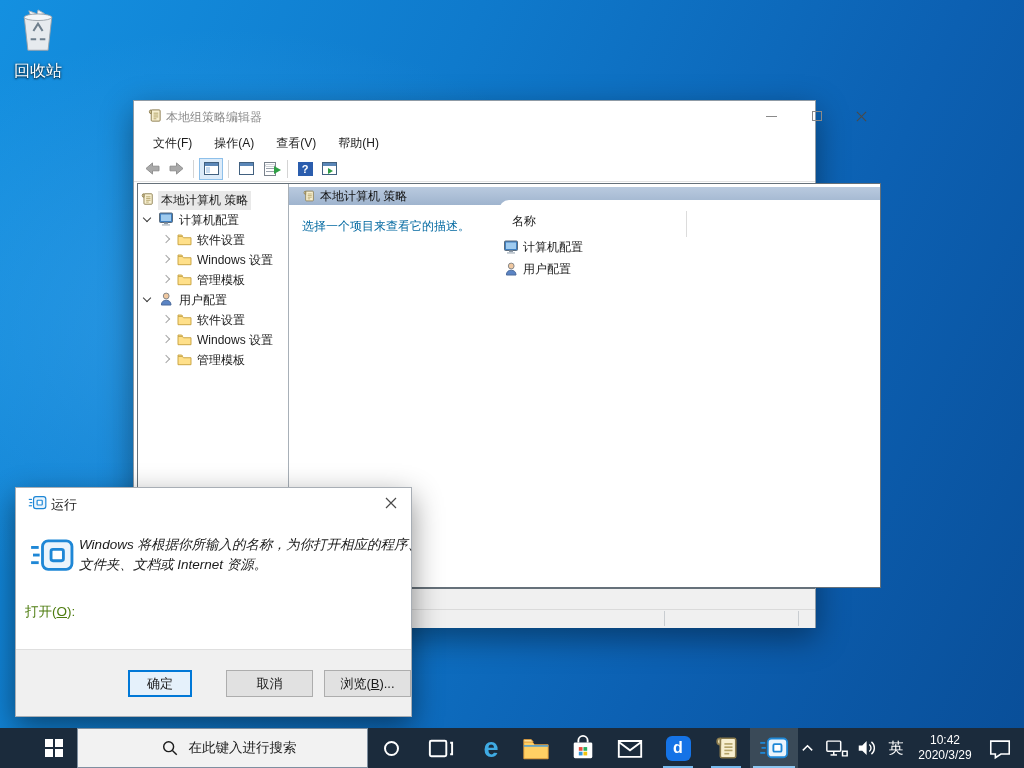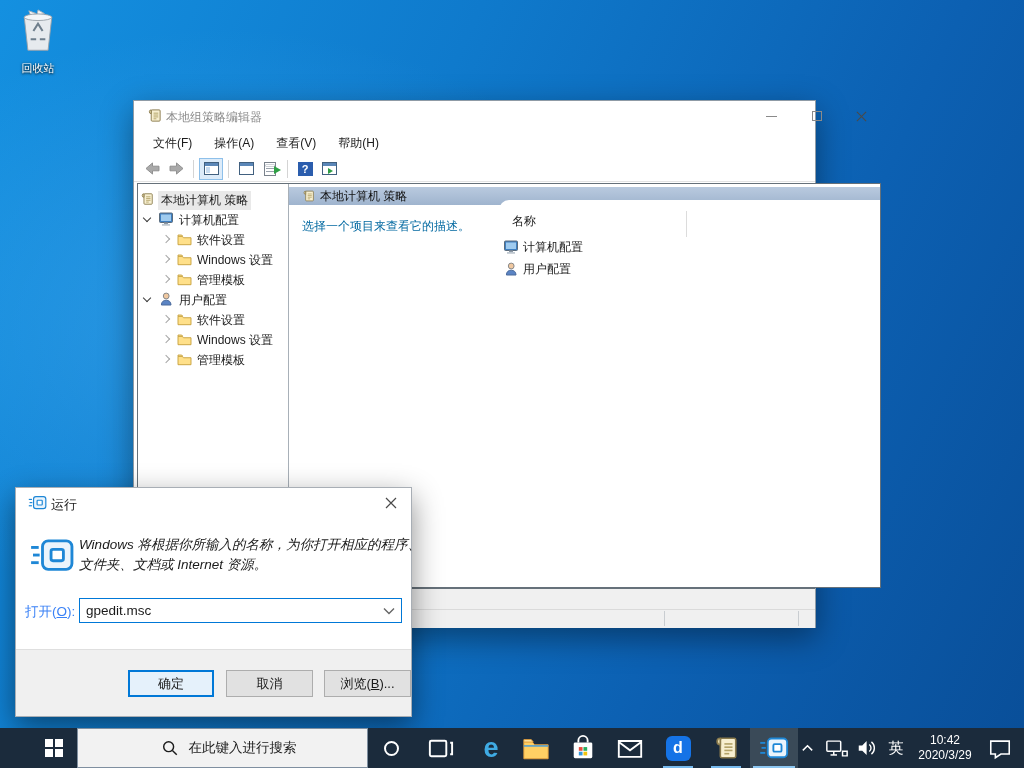--- a/index.html
+++ b/index.html
@@ -6,21 +6,21 @@
   html,body { width:1024px; height:768px; overflow:hidden;
     font-family:"Liberation Sans","DejaVu Sans",sans-serif; }
   .abs { position:absolute; }
 
   
   #desktop { position:absolute; inset:0;
     background:
       radial-gradient(ellipse 600px 420px at 22% 42%, rgba(90,190,255,.35), rgba(0,0,0,0) 70%),
       linear-gradient(115deg,#1490E0 0%, #0F7ACC 35%, #0C60B2 70%, #094E98 100%); }
   .dicon { position:absolute; width:76px; text-align:center; cursor:default; }
-  .dicon .dlabel { display:block; margin-top:3px; color:#fff; font-size:11px;
+  .dicon .dlabel { display:block; margin-top:3px; color:#fff; font-size:16px;
     text-shadow:0 1px 2px rgba(0,0,0,.8), 0 0 3px rgba(0,0,0,.5); }
 
   
   #gpedit { left:133px; top:100px; width:683px; height:528px; background:#fff;
     border:1px solid #8F9BA6; box-shadow:0 10px 30px rgba(0,0,0,.4); }
   #gpedit .titlebar { left:0; top:0; right:0; height:30px; background:#fff; }
   #gpedit .title-text { left:32px; top:8px; font-size:12px; color:#8C8C8C; }
   .winctl { position:absolute; top:0; width:45px; height:30px; display:flex;
     align-items:center; justify-content:center; }
   .menubar { left:0; top:30px; right:0; height:25px; display:flex; align-items:center;
@@ -70,21 +70,21 @@
   #statusbar { left:0; top:487px; right:0; height:40px; background:#F0F0F0; border-top:1px solid #66717A; }
   #statusbar .hline { position:absolute; left:0; right:0; top:20px; height:1px; background:#DADADA; }
   #statusbar .vdiv { position:absolute; top:22px; bottom:2px; width:1px; background:#C9CDD1; }
 
   
   #run { left:15px; top:487px; width:397px; height:230px; background:#fff;
     border:1px solid #A8AEB5; box-shadow:0 10px 28px rgba(0,0,0,.45); }
   #run .titlebar { left:0; top:0; right:0; height:30px; background:#fff; }
   #run .title-text { left:35px; top:8px; font-size:13px; color:#1b1b1b; }
   #run .desc { left:63px; top:47px; font-size:13.5px; color:#1A1A1A; line-height:20px; white-space:nowrap;font-style:italic; }
-  #run .open-label { left:9px; top:115px; font-size:13.5px; color:#3b82f6; }
+  #run .open-label { left:9px; top:115px; font-size:13.5px; color:#4d7c0f; }
   #run .combo { left:63px; top:110px; width:323px; height:25px; background:#fff;
     border:1px solid #0078D7; display:flex; align-items:center; padding:0 6px; }
   #run .combo .val { font-size:13.5px; color:#1A1A1A; flex:1; }
   #run .footer { left:0; top:161px; right:0; bottom:0; background:#F0F0F0; border-top:1px solid #DFDFDF; }
   .btn { position:absolute; top:20px; height:27px; background:#E1E1E1; border:1px solid #ADADAD;
     font-size:13px; color:#1A1A1A; display:flex; align-items:center; justify-content:center;
     font-family:inherit; }
   .btn.default { background:#E5F1FB; border:2px solid #0078D7; }
   .u { text-decoration:underline; }
 
@@ -397,29 +397,23 @@
     <svg class="abs" style="left:13px; top:49px;" width="46" height="38">
         <use href="#i-run"></use>
       </svg>
     <div class="desc abs">
       <div>Windows 将根据你所输入的名称，为你打开相应的程序、</div>
       <div>文件夹、文档或 Internet 资源。</div>
     </div>
 
     <label class="open-label abs"><span>打开(</span><span class="u">O</span><span>):</span></label>
 
-    <div class="combo abs">
-      <span class="val">gpedit.msc</span>
-      <svg width="12" height="8" viewBox="0 0 12 8">
-          <path d="M1 1.5 l5 5 5-5" fill="none" stroke="#666" stroke-width="1.4"></path>
-        </svg>
-    </div>
 
     <div class="footer abs">
-      <button class="btn default" style="left:112px; width:86px;">确定</button>
+      <button class="btn default" style="left:112px; width:64px;">确定</button>
       <button class="btn" style="left:210px; width:87px;">取消</button>
       <button class="btn" style="left:308px; width:87px;">
           <span>浏览(</span>
           <span class="u">B</span>
           <span>)...</span>
         </button>
     </div>
   </div>
 
   <div id="taskbar" class="abs">

